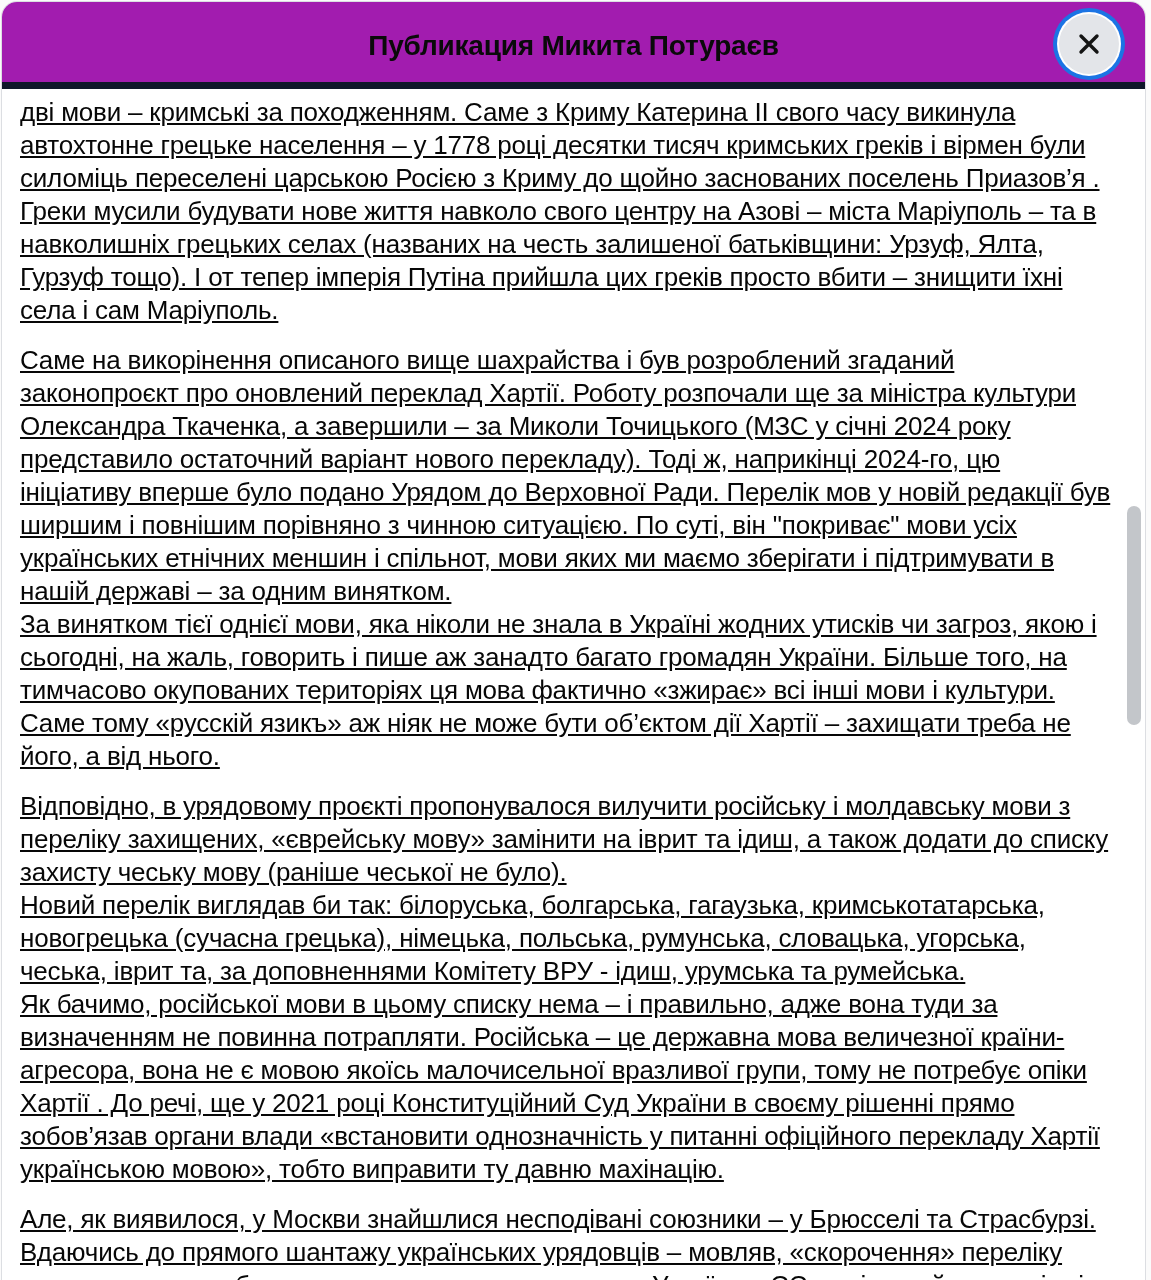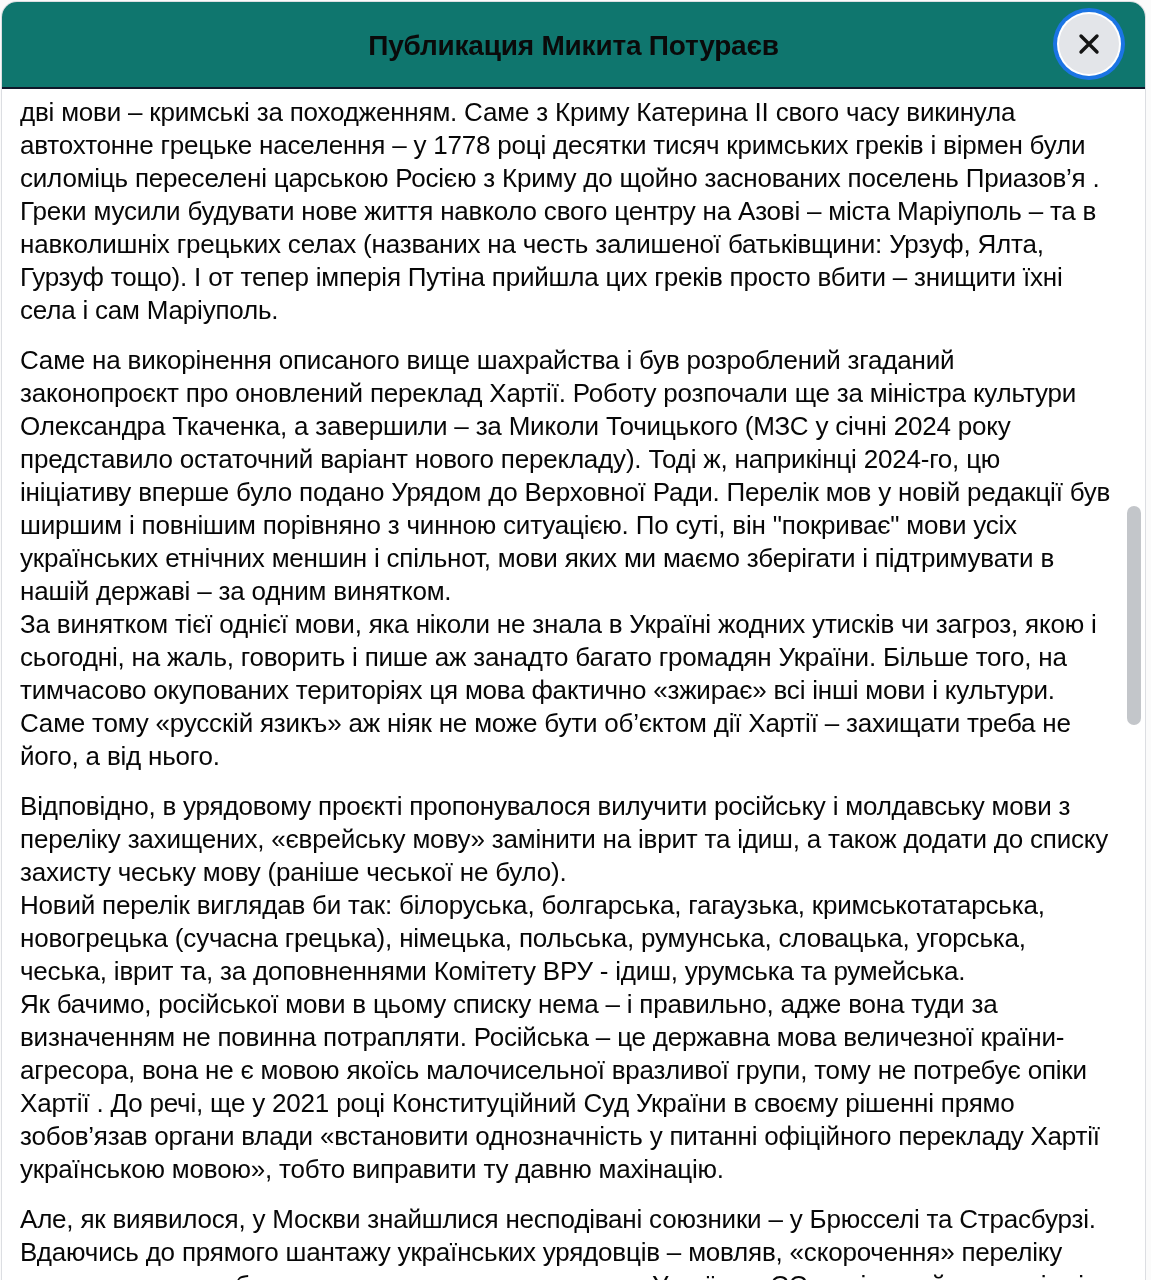--- a/index.html
+++ b/index.html
@@ -22,22 +22,22 @@
     height: 1279px;
     background: #ffffff;
     border: 1px solid #dcdee2;
     border-bottom: none;
     border-radius: 16px 16px 0 0;
     overflow: hidden;
   }
   .dialog-header {
     position: relative;
     height: 87px;
-    background: #0f766e;
-    border-bottom: 2px solid #0f172a;
+    background: #a21caf;
+    border-bottom: 7px solid #0f172a;
   }
   .dialog-title {
     position: absolute;
     left: 0; right: 0;
     top: 28px;
     text-align: center;
     font-size: 28px;
     font-weight: 700;
     color: #0a0a0a;
     letter-spacing: -0.2px;
@@ -60,20 +60,21 @@
   .content {
     padding: 7px 32px 0 18px;
     font-size: 26px;
     line-height: 33px;
     color: #070707;
     letter-spacing: -0.2px;
   }
   .content p {
     white-space: pre-line;
     margin-bottom: 17px;
+    text-decoration: underline;
   }
   .scroll-thumb {
     position: absolute;
     left: 1125px;
     top: 504px;
     width: 14px;
     height: 219px;
     border-radius: 7px;
     background: #c3c6ca;
   }

